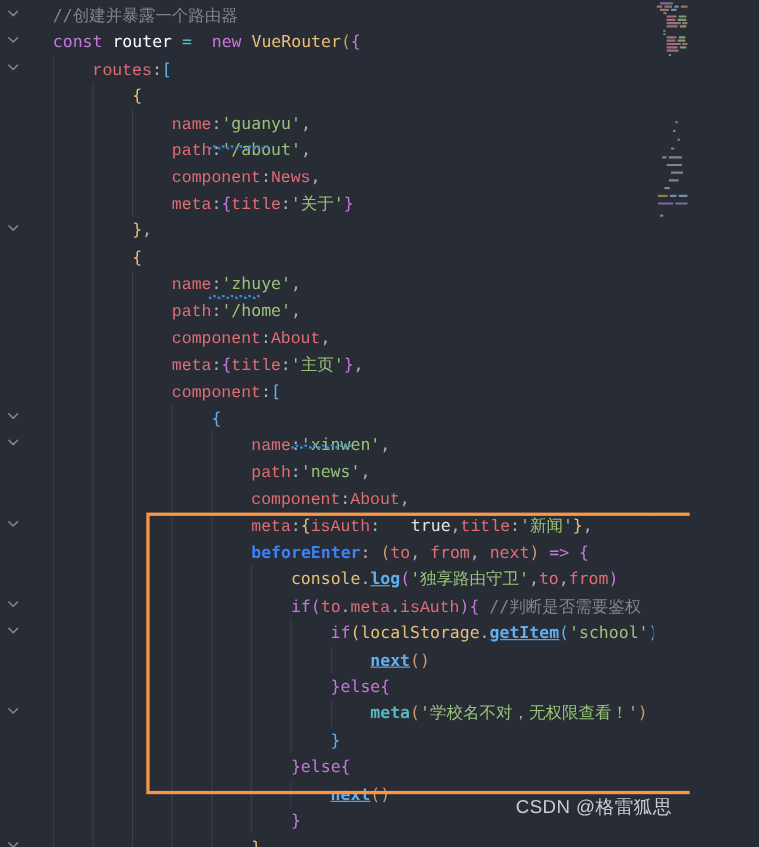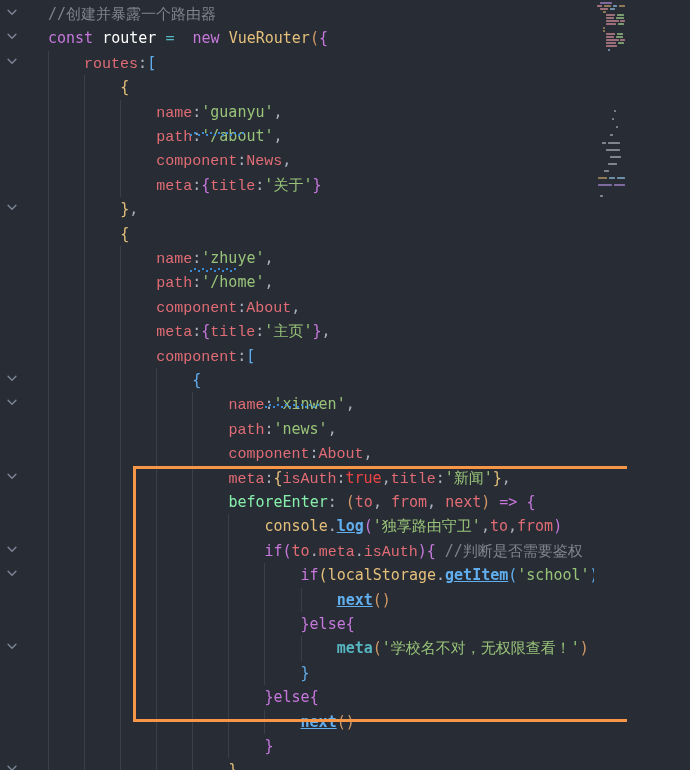--- a/index.html
+++ b/index.html
@@ -76,22 +76,22 @@
   .t-brace-m   { color: #c678dd; }
   .t-brace-y   { color: #e5c07b; }
   .t-brace-b   { color: #61afef; }
   .t-prop      { color: #e06c75; font-family: Liberation Mono, monospace; }
   .t-string    { color: #98c379; }
   .t-punct     { color: #abb2bf; }
   .t-func      { color: #61afef; font-weight: bold; text-decoration: underline; }
   .t-obj       { color: #e5c07b; }
   .t-param     { color: #e06c75; }
   .t-arrow     { color: #c678dd; }
-  .t-bool      { color: #ef4444; }
-  .t-key-b     { color: #86efac; font-weight: normal; }
+  .t-bool      { color: #e5e5e5; margin-left: 28px; }
+  .t-key-b     { color: #3b82f6; font-weight: bold; }
   .t-alert     { color: #56b6c2; font-weight: bold; }
   .t-eq        { color: #56b6c2; }
 
   
   .squiggle {
     position: absolute;
     height: 4px;
     z-index: 4;
     background-image:
       radial-gradient(circle at 2px 3px, #3b8ad9 1.2px, transparent 1.4px),
@@ -354,14 +354,15 @@
       </div>
       <div class="mm-row" style="top: 184px; left: 0px; width: 33px;">
         <div class="mm-seg" style="left: 4px; width: 14px; background: rgb(127, 106, 160);"></div>
         <div class="mm-seg" style="left: 20px; width: 11px; background: rgb(127, 106, 160);"></div>
       </div>
       <div class="mm-row" style="top: 195px; left: 0px; width: 33px;">
         <div class="mm-seg" style="left: 6px; width: 3px; background: rgb(127, 132, 142);"></div>
       </div>
     </div>
 
+  <div id="watermark">CSDN @格雷狐思</div>
 
 </div>
 
 </body></html>

